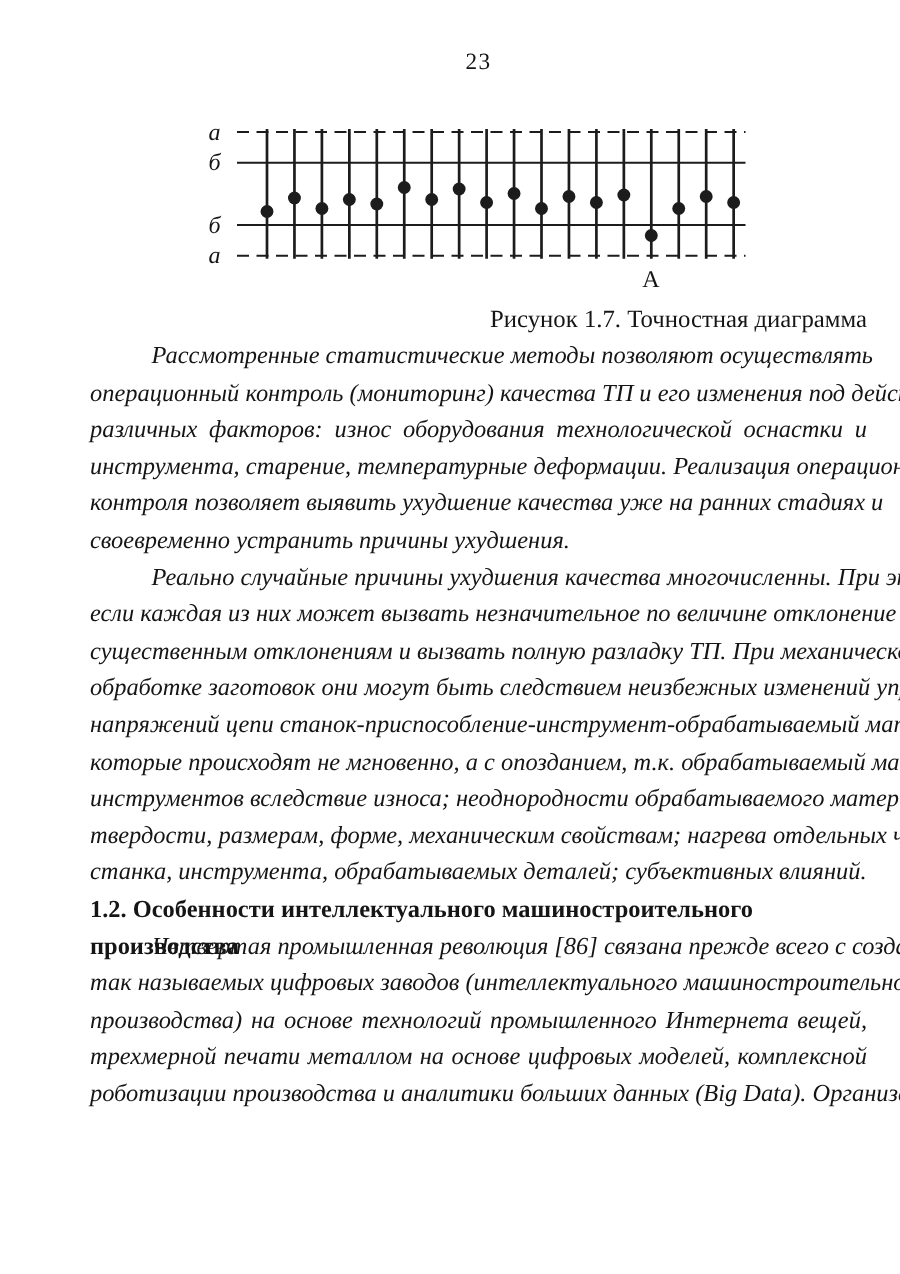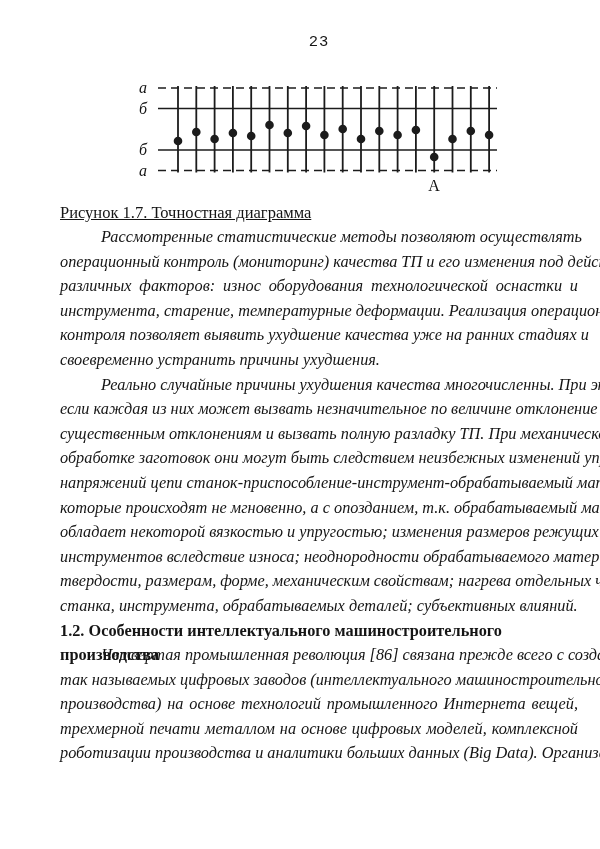--- a/index.html
+++ b/index.html
@@ -14,37 +14,35 @@
     overflow: hidden;
   }
   .page-number {
     position: absolute;
     top: 33px;
     left: 60px;
     width: 518px;
     text-align: center;
     font-size: 15.5px;
     letter-spacing: 1px;
-    font-family: Liberation Mono, monospace;
   }
   .figure-wrap {
     position: absolute;
     top: 79px;
     left: 130px;
     width: 376px;
     height: 118px;
   }
   .figure-caption {
     position: absolute;
     top: 203px;
     left: 60px;
     width: 518px;
-    text-align: left;
+    text-align: right;
     font-size: 16.5px;
-    text-decoration: underline;
   }
   .body-text {
     position: absolute;
     top: 225px;
     left: 60px;
     width: 518px;
     font-size: 16.3px;
     line-height: 24.6px;
   }
   .paragraph { margin: 0; }
@@ -145,21 +143,20 @@
         <div class="line">контроля позволяет выявить ухудшение качества уже на ранних стадиях и</div>
         <div class="line lastline">своевременно устранить причины ухудшения.</div>
       </div>
       <div class="paragraph">
         <div class="line first">Реально случайные причины ухудшения качества многочисленны. При этом,</div>
         <div class="line">если каждая из них может вызвать незначительное по величине отклонение по</div>
         <div class="line">существенным отклонениям и вызвать полную разладку ТП. При механической</div>
         <div class="line">обработке заготовок они могут быть следствием неизбежных изменений упругих</div>
         <div class="line">напряжений цепи станок-приспособление-инструмент-обрабатываемый материал,</div>
         <div class="line">которые происходят не мгновенно, а с опозданием, т.к. обрабатываемый материал</div>
-        <div class="line">обладает некоторой вязкостью и упругостью; изменения размеров режущих</div>
         <div class="line">инструментов вследствие износа; неоднородности обрабатываемого материала по</div>
         <div class="line">твердости, размерам, форме, механическим свойствам; нагрева отдельных частей</div>
         <div class="line lastline">станка, инструмента, обрабатываемых деталей; субъективных влияний.</div>
       </div>
       <div class="heading">1.2. Особенности интеллектуального машиностроительного производства</div>
       <div class="paragraph">
         <div class="line first">Четвертая промышленная революция [86] связана прежде всего с созданием</div>
         <div class="line">так называемых цифровых заводов (интеллектуального машиностроительного</div>
         <div class="line">производства) на основе технологий промышленного Интернета вещей,</div>
         <div class="line">трехмерной печати металлом на основе цифровых моделей, комплексной</div>

